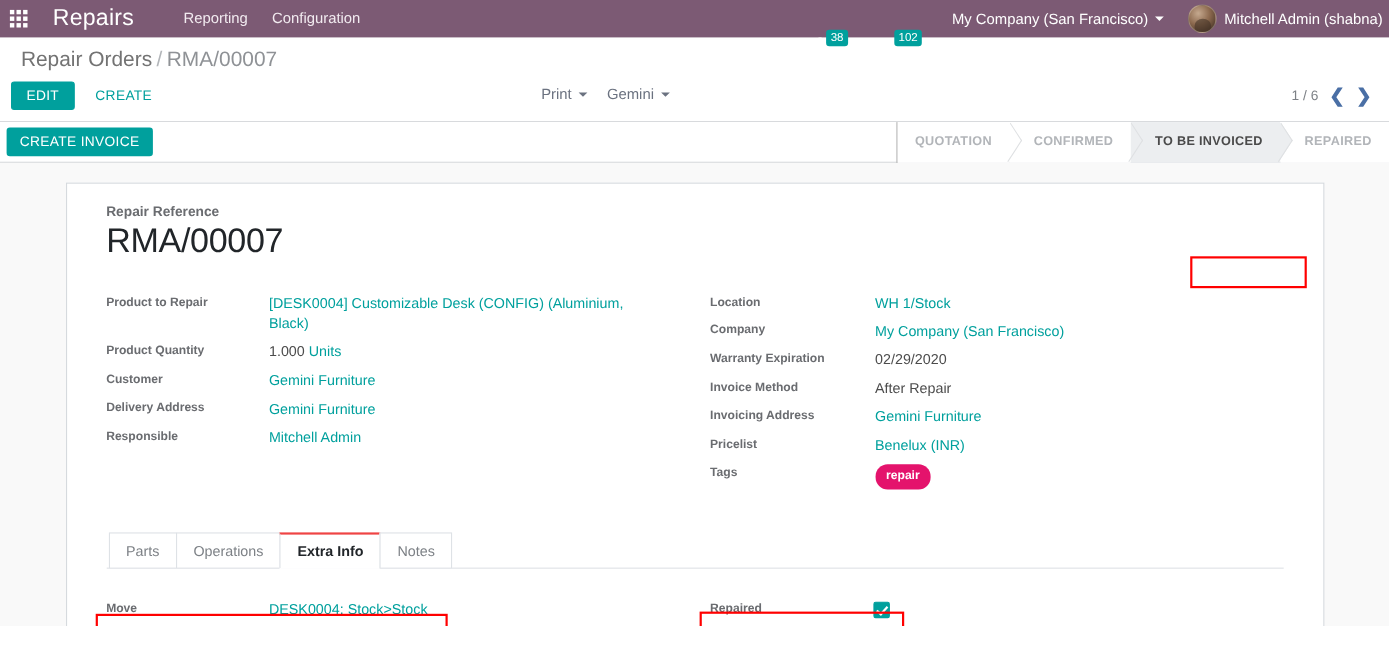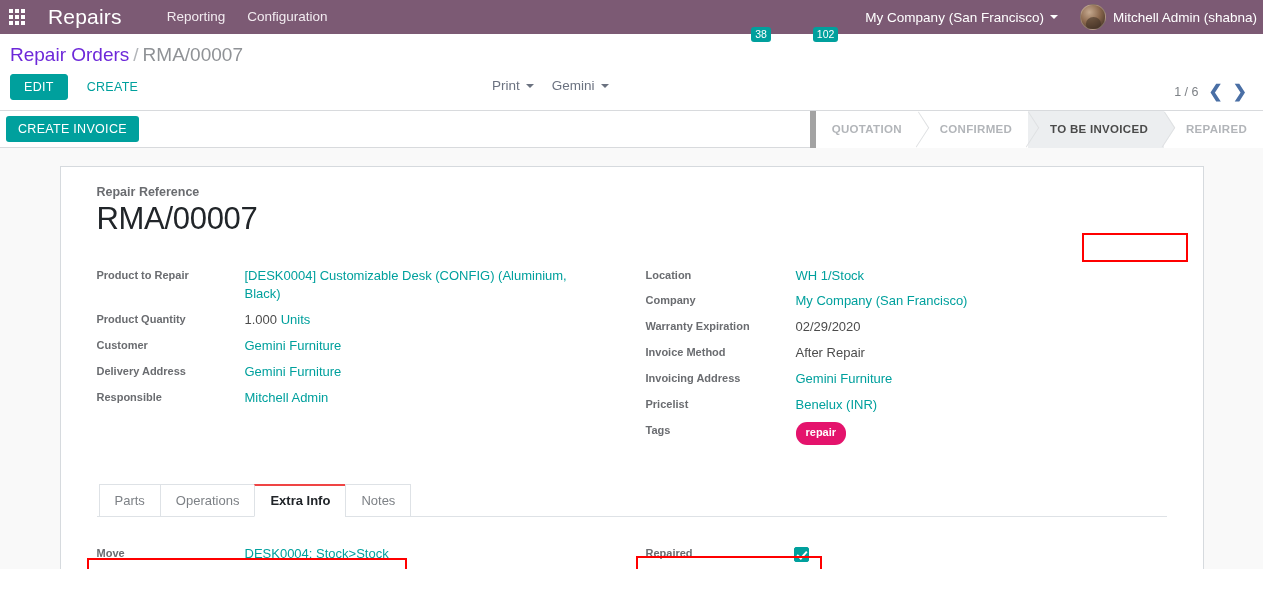--- a/index.html
+++ b/index.html
@@ -107,29 +107,30 @@
     position: absolute; left: 5px; top: 12px;
     width: 15px; height: 13px; border-radius: 50% 50% 40% 40%;
     background: rgba(60,45,35,.55);
   }
 
   
   .control-panel { background: #ffffff; border-bottom: 1px solid #d8dadd; }
   .breadcrumb-row { padding: 10px 0 0 10px; }
   .bc {
     font-size: 19px;
-    color: #6d28d9;
-    cursor: pointer;
+    color: #737373;
+    cursor: pointer;
+    margin-left: 9px;
   }
   .bc-sep { color: #b2b5b9; font-size: 19px; margin: 0 4px; }
   .bc-active { color: #8f9296; font-size: 19px; }
 
   .buttons-row {
     display: flex;
-    align-items: flex-end;
+    align-items: center;
     padding: 8px 10px 10px 10px;
     position: relative;
     min-height: 38px;
   }
   .btn-edit {
     background: #00a09d;
     color: #ffffff;
     border: 1px solid #00a09d;
     font-size: 12.5px;
     padding: 5px 13px;
@@ -195,21 +196,21 @@
     border-radius: 3px;
     text-transform: uppercase;
     letter-spacing: .3px;
     cursor: pointer;
   }
   .statusbar {
     margin-left: auto;
     display: flex;
     align-items: stretch;
     height: 37px;
-    border-left: 6px solid #a3a3a3;
+    border-left: 1px solid #a3a3a3;
   }
   .stage {
     position: relative;
     display: flex;
     align-items: center;
     padding: 0 16px 0 22px;
     font-size: 11.5px;
     font-weight: bold;
     letter-spacing: .3px;
     text-transform: uppercase;

